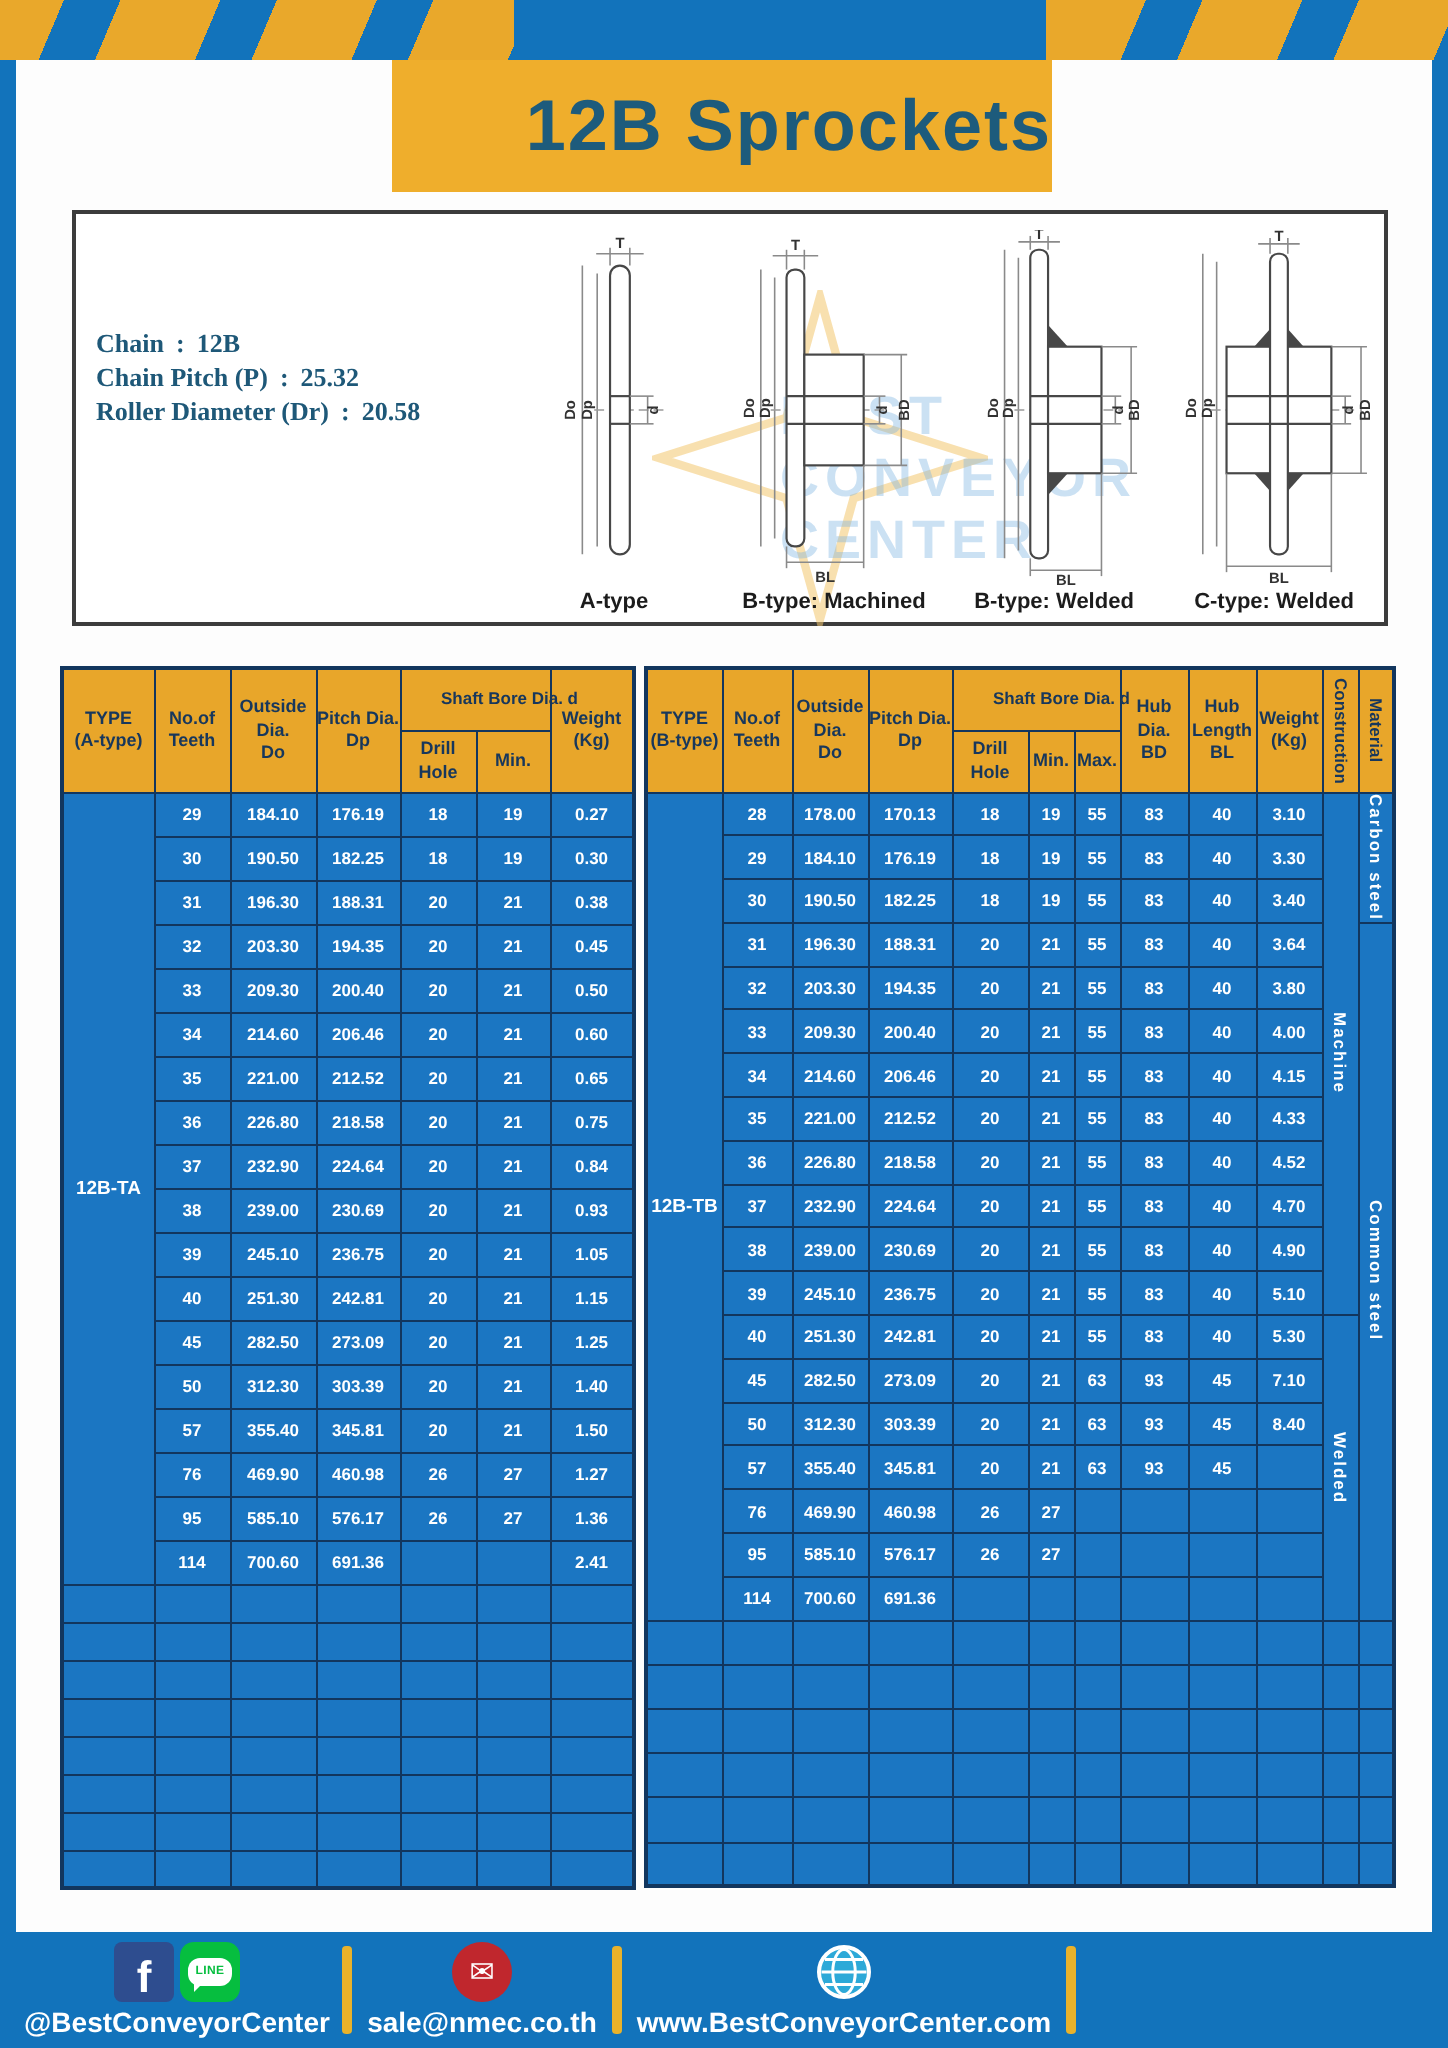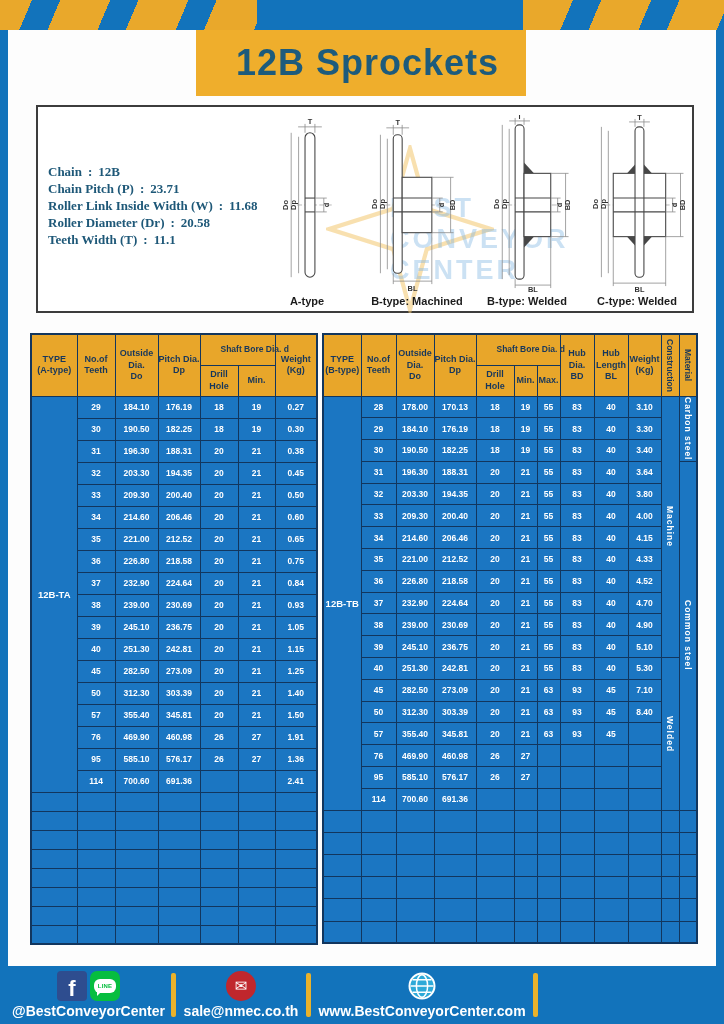--- a/index.html
+++ b/index.html
@@ -14,21 +14,21 @@
 
   
   .topbar{position:absolute;top:0;left:0;right:0;height:30px;background:var(--frame-blue);overflow:hidden;}
   .stripes{position:absolute;top:0;height:30px;}
   .stripes-left{left:-18px;width:275px;background:repeating-linear-gradient(113deg,var(--stripe-yellow) 0 46px,transparent 46px 72px);}
   .stripes-right{right:-14px;width:215px;background:repeating-linear-gradient(113deg,var(--stripe-yellow) 0 46px,transparent 46px 72px);}
 
   .content-bg{position:absolute;top:30px;left:8px;right:8px;bottom:58px;background:#FDFDFD;}
 
   
-  .banner{position:absolute;left:196px;top:30px;width:330px;height:66px;background:var(--banner-yellow);display:flex;align-items:center;justify-content:flex-start;padding-left:40px;}
+  .banner{position:absolute;left:196px;top:30px;width:330px;height:66px;background:var(--banner-yellow);display:flex;align-items:center;justify-content:flex-end;padding-left:40px;}
   .banner h1{font-size:36px;font-weight:bold;color:var(--title-text);letter-spacing:1px;}
 
   
   .panel{position:absolute;left:36px;top:105px;width:658px;height:208px;border:2px solid #3C3C3C;background:#fff;}
   .spec-text{position:absolute;left:10px;top:56px;z-index:3;font-family:Liberation Serif, serif;}
   .spec-line{font-size:13px;font-weight:bold;color:var(--spec-text);line-height:17px;white-space:nowrap;}
   .spec-line .colon{padding:0 6px;}
   .watermark-star{position:absolute;left:288px;top:38px;width:168px;height:168px;z-index:1;opacity:.55;}
   .watermark-text{position:absolute;left:352px;top:86px;z-index:1;color:rgba(125,180,225,.40);font-weight:bold;font-size:27px;letter-spacing:3px;line-height:31px;}
   .fig{position:absolute;top:8px;width:110px;height:196px;display:flex;flex-direction:column;align-items:center;z-index:2;}
@@ -97,24 +97,22 @@
       </svg>
     </div>
     <div class="watermark-text">
       <div>BEST</div>
       <div>CONVEYOR</div>
       <div>CENTER</div>
     </div>
 
     <div class="spec-text">
       <div class="spec-line"><span>Chain</span><span class="colon">:</span><span>12B</span></div>
-      <div class="spec-line"><span>Chain Pitch (P)</span><span class="colon">:</span><span>23.71</span></div>
-      <div class="spec-line"><span>Roller Link Inside Width (W)</span><span class="colon">:</span><span>11.68</span></div>
+      <div class="spec-line"><span>Chain Pitch (P)</span><span class="colon">:</span><span>25.32</span></div>
       <div class="spec-line"><span>Roller Diameter (Dr)</span><span class="colon">:</span><span>20.58</span></div>
-      <div class="spec-line"><span>Teeth Width (T)</span><span class="colon">:</span><span>11.1</span></div>
     </div>
 
     <figure class="fig fig1">
       <svg viewBox="0 0 108 180" width="108" height="178">
         <line class="dim" x1="52" y1="18" x2="52" y2="9"></line>
           <line class="dim" x1="62" y1="18" x2="62" y2="9"></line>
         <line class="dim" x1="45" y1="12" x2="69" y2="12"></line>
         <text x="57" y="9">T</text>
         <line class="dim" x1="38" y1="18" x2="38" y2="164"></line>
         <text transform="rotate(-90 34.5 91)" x="34.5" y="91">Do</text>
@@ -383,21 +381,21 @@
           <td>20</td>
           <td>21</td>
           <td>1.50</td>
         </tr>
         <tr>
           <td>76</td>
           <td>469.90</td>
           <td>460.98</td>
           <td>26</td>
           <td>27</td>
-          <td>1.91</td>
+          <td>1.27</td>
         </tr>
         <tr>
           <td>95</td>
           <td>585.10</td>
           <td>576.17</td>
           <td>26</td>
           <td>27</td>
           <td>1.36</td>
         </tr>
         <tr>

